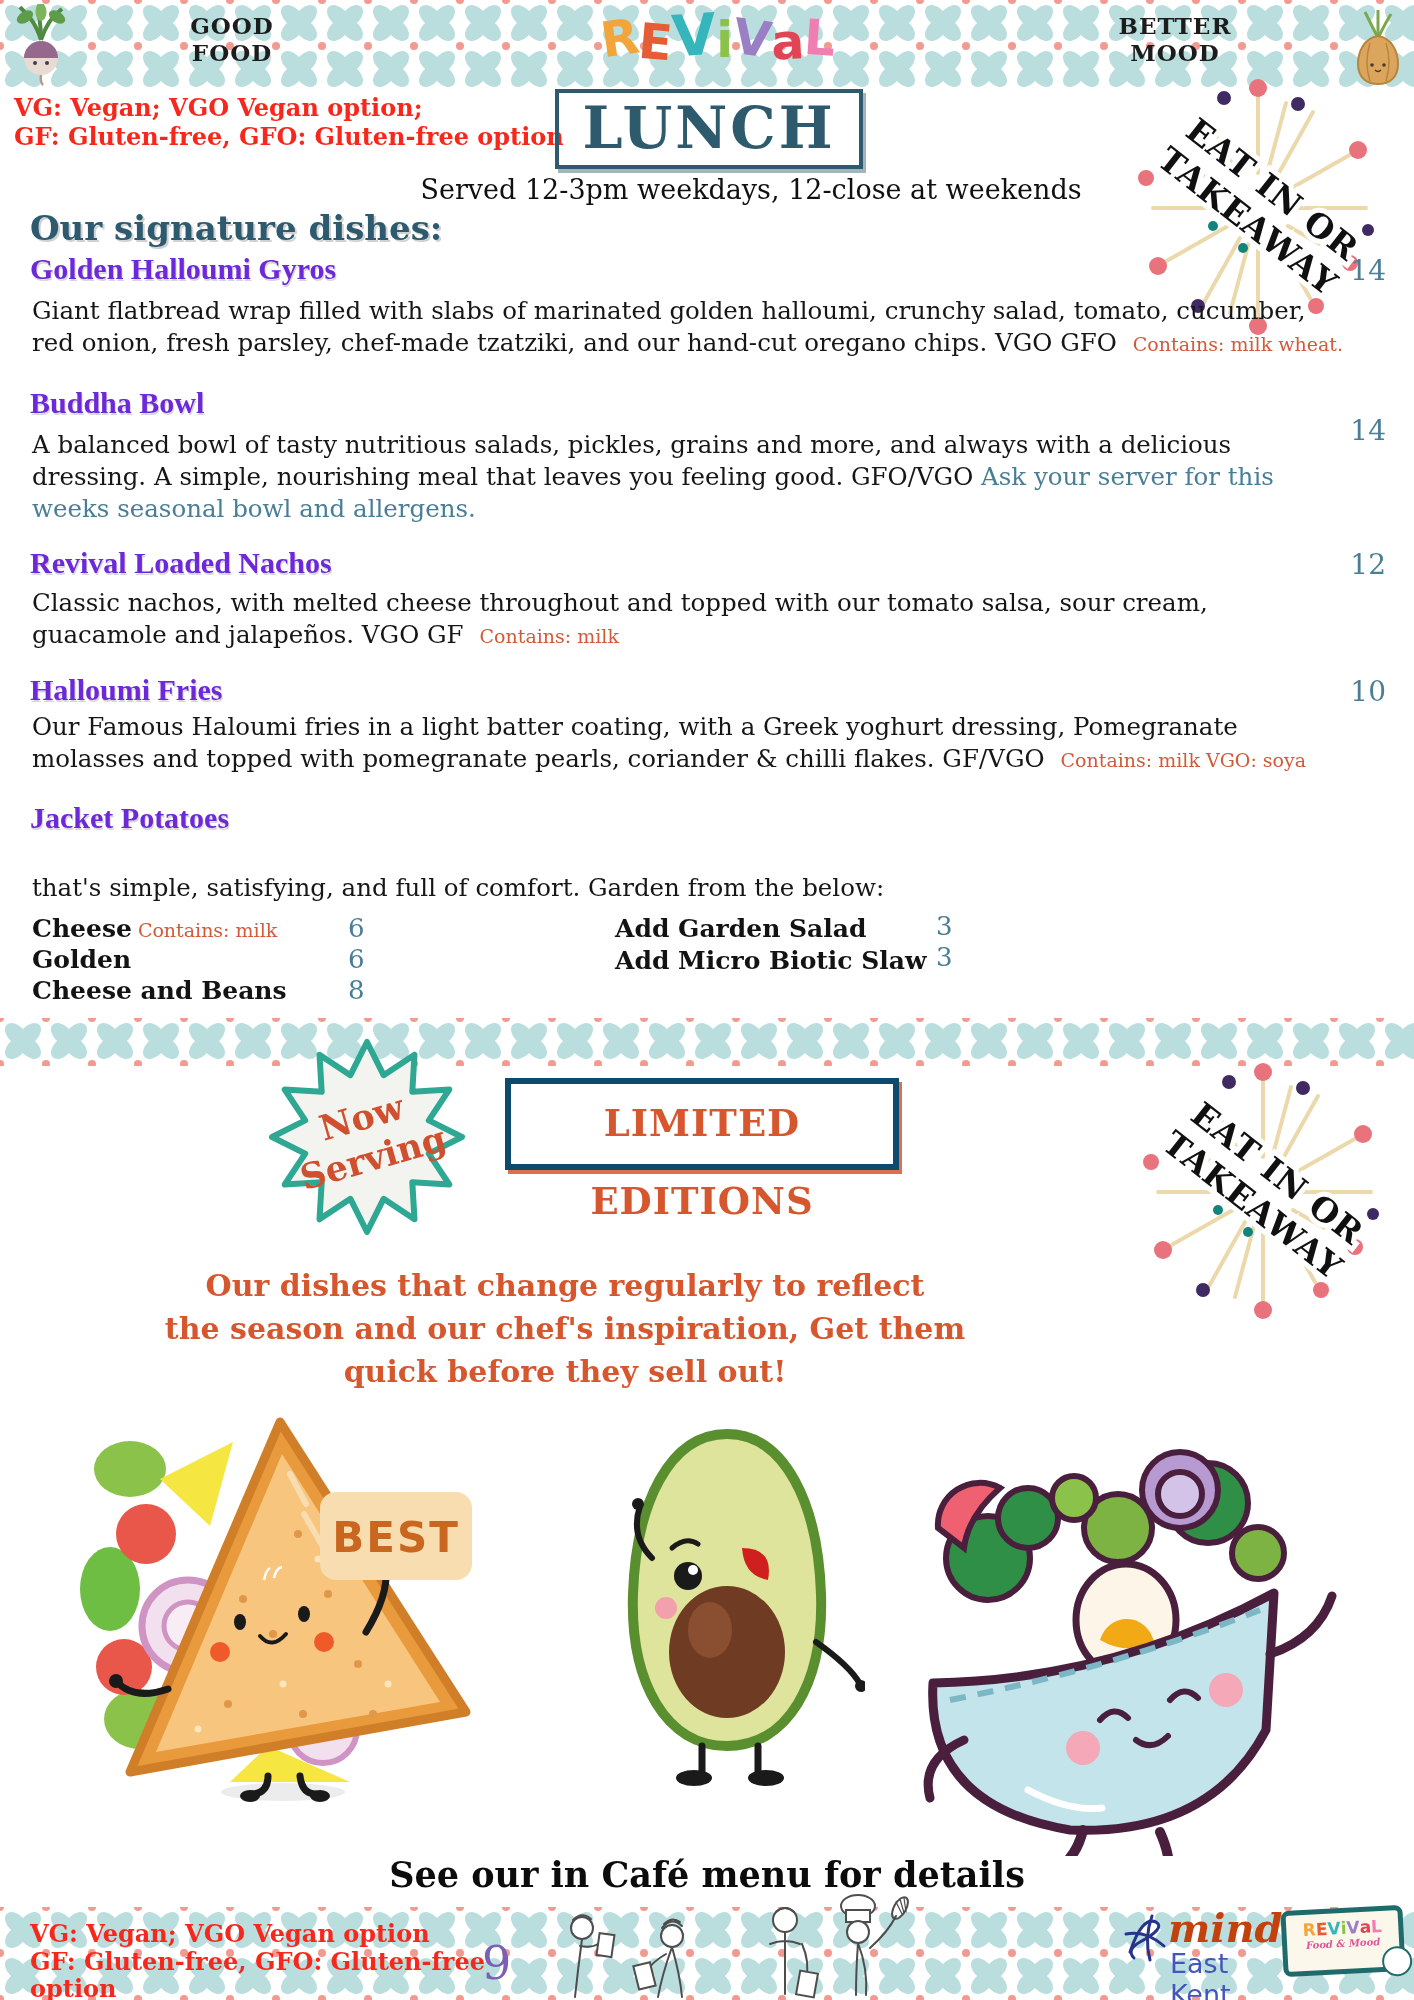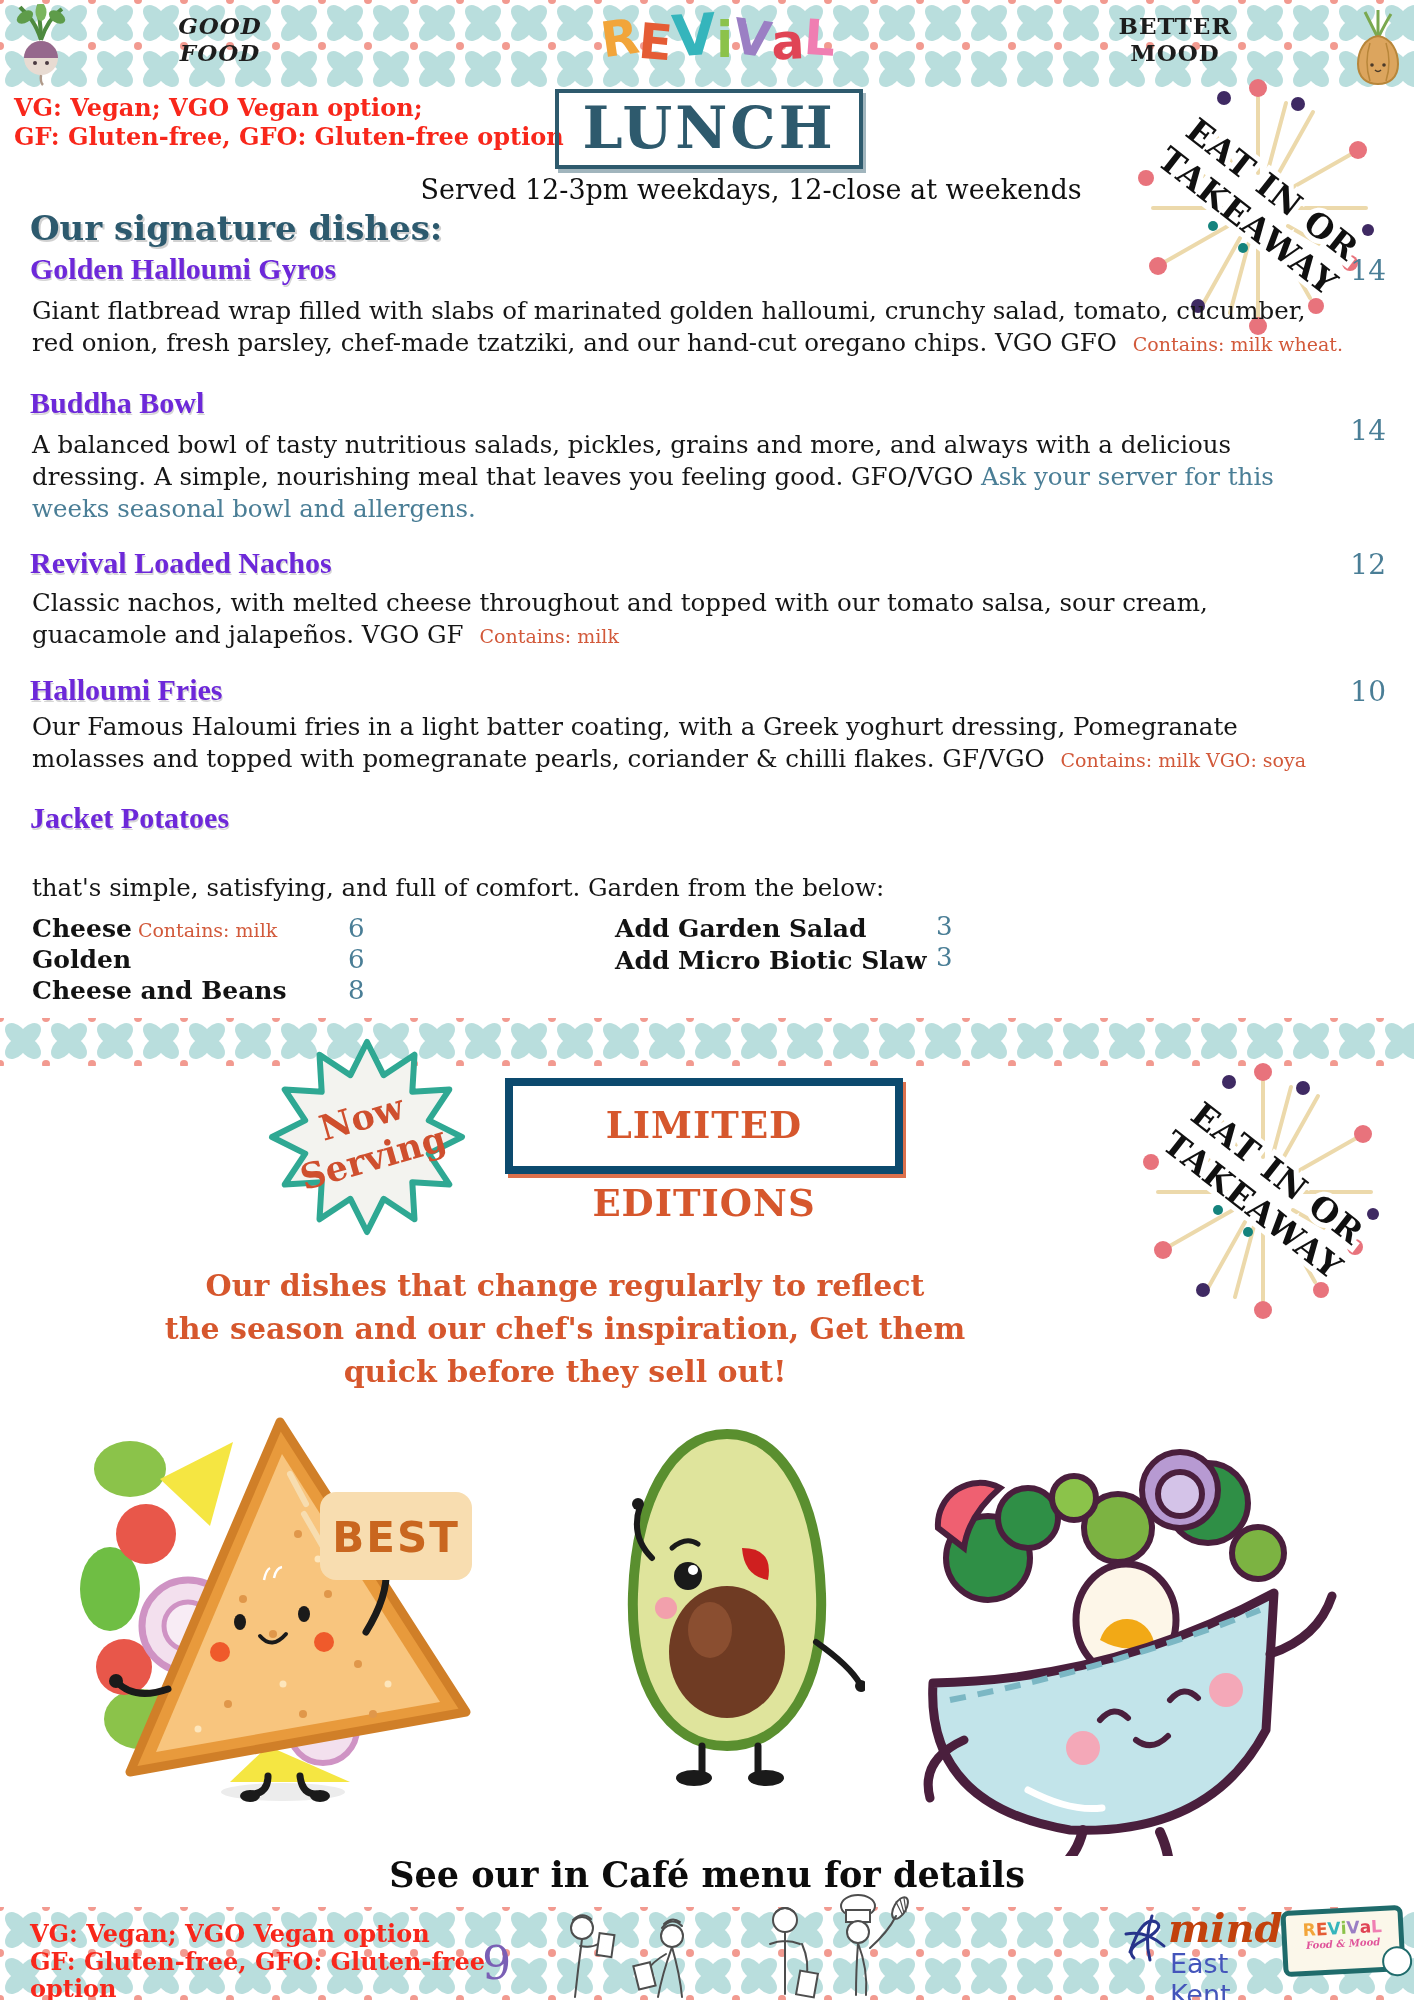--- a/index.html
+++ b/index.html
@@ -7,21 +7,21 @@
        font-family:"DejaVu Serif",serif;}
   .abs{position:absolute;}
   .band{position:absolute;left:0;width:1414px;overflow:hidden;}
   .band svg{display:block;}
   .band-top{top:0;height:88px;}
   .band-mid{top:1018px;height:48px;}
   .band-bot{top:1907px;height:93px;}
 
   .tagline{position:absolute;top:12px;font-weight:bold;font-size:23px;line-height:1.18;
            color:#1c1c1c;text-align:center;letter-spacing:1px;}
-  .tag-good{left:140px;width:160px;font-style:italic;}
+  .tag-good{left:152px;width:160px;}
   .tag-better{left:1090px;width:170px;}
 
   .logo{position:absolute;left:588px;top:2px;width:260px;text-align:center;
         font-family:"DejaVu Sans",sans-serif;font-weight:bold;font-size:49px;white-space:nowrap;}
   .logo span{display:inline-block;}
   .lg0{transform:rotate(-8deg);}
   .lg1{transform:rotate(5deg) translateY(4px);}
   .lg2{transform:rotate(-4deg);font-size:57px;}
   .lg3{transform:translateY(2px);position:relative;}
   .lg4{transform:rotate(8deg);}
@@ -47,21 +47,21 @@
   .tnote{color:#4a7e96;}
   .opt-label{position:absolute;font-size:25px;color:#131313;white-space:nowrap;}
   .opt-price{position:absolute;font-size:26px;color:#4a7e96;}
 
   .badge{position:absolute;}
   .badge1{left:1128px;top:78px;}
   .badge2{left:1133px;top:1062px;}
   .now-badge{left:252px;top:1022px;}
 
   .limited-box{position:absolute;left:505px;top:1078px;width:382px;height:80px;
-               border:8px solid #0c4a6e;box-shadow:3px 4px 0 rgba(214,87,45,.85);text-align:center;}
+               border:6px solid #0c4a6e;box-shadow:3px 4px 0 rgba(214,87,45,.85);text-align:center;}
   .limited-box div{font-size:37px;font-weight:bold;color:#d6572d;line-height:78px;letter-spacing:1px;}
 
   .limited-para{position:absolute;left:0;top:1264px;width:1130px;text-align:center;
                 font-size:30px;font-weight:bold;color:#d6572d;line-height:43px;}
 
   .cartoon{position:absolute;}
   .sandwich-svg{left:68px;top:1384px;}
   .avocado-svg{left:590px;top:1412px;}
   .bowl-svg{left:878px;top:1388px;}
 

